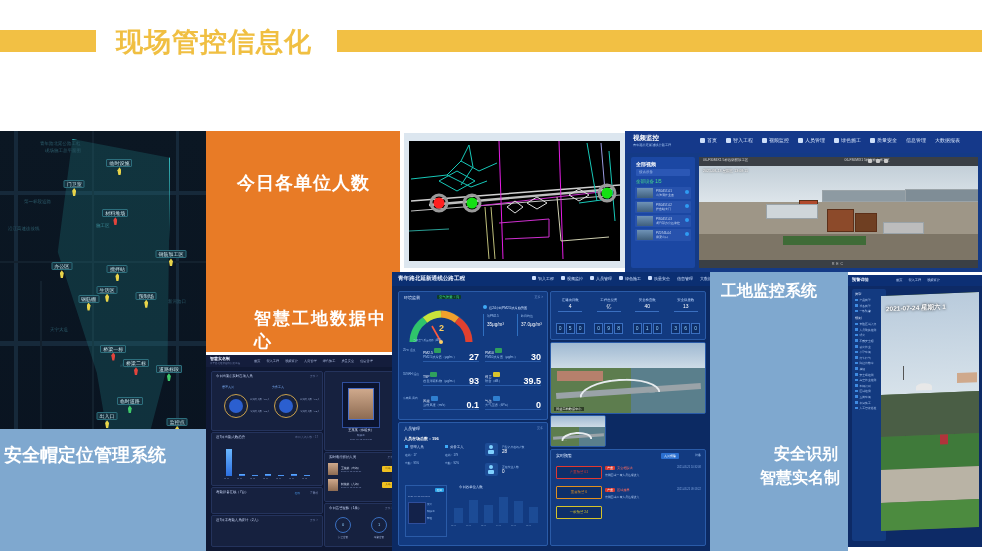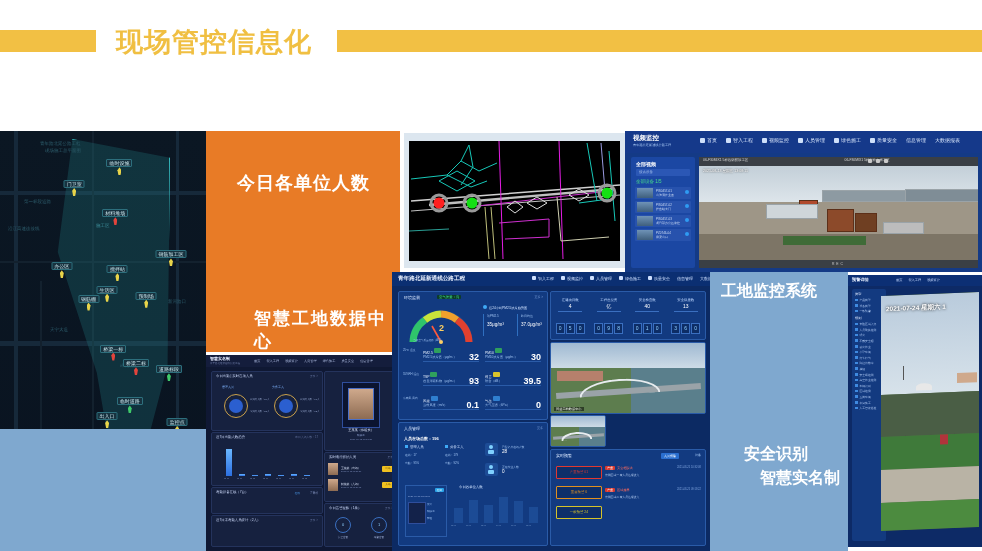--- a/index.html
+++ b/index.html
@@ -215,20 +215,21 @@
         <div class="pin grn" style="left: 82%; top: 246.14px;"></div>
         <div class="mk" style="left: 63%; top: 270.48px;">临时道路</div>
         <div class="pin grn" style="left: 63%; top: 278.48px;"></div>
         <div class="mk" style="left: 52%; top: 285.18px;">出入口</div>
         <div class="pin" style="left: 52%; top: 293.18px;"></div>
         <div class="mk" style="left: 86%; top: 291.06px;">监控点</div>
         <div class="pin" style="left: 86%; top: 299.06px;"></div>
       </div>
 
     <div class="cap-box" style="left:0;top:298px;width:206px;height:122px;"></div>
+    <div class="cap-t" style="left:4px;top:312px;font-size:18px;">安全帽定位管理系统</div>
   </div>
 
   <div class="panel" id="orange-panel">
     <div class="orange-t1">今日各单位人数</div>
     <div class="orange-t2">智慧工地数据中心</div>
   </div>
 
   <div class="panel" id="cad-panel">
     <div class="cad-inner">
       <svg width="211" height="120" style="position:absolute;left:0;top:0;">
@@ -495,21 +496,21 @@
       <div style="position:absolute;left:88px;top:22px;color:#9dc0ef;font-size:3px;">现PM2.5</div>
       <div style="position:absolute;left:88px;top:30px;color:#fff;font-size:4.6px;">35μg/m³</div>
       <div style="position:absolute;left:118px;top:22px;width:1px;height:22px;background:#2f6fc0;"></div>
       <div style="position:absolute;left:122px;top:22px;color:#9dc0ef;font-size:3px;">昨日均值</div>
       <div style="position:absolute;left:122px;top:30px;color:#fff;font-size:4.6px;">37.0μg/m³</div>
 
       <div id="env-metrics">
           <div class="kpi" style="left: 24px; top: 56px; width: 56px; position: absolute; border-bottom: 1px solid rgb(42, 91, 168); padding-bottom: 2px;">
             <div style="color:#eaf2ff;font-size:3.4px;">PM2.5 <span class="badge" style="background:#2fa05d"></span></div>
             <div class="kl">PM2.5浓度值（μg/m³）</div>
-            <div class="kv">32</div>
+            <div class="kv">27</div>
           </div>
           <div style="position: absolute; left: 4px; top: 56px; color: rgb(157, 192, 239); font-size: 2.8px; width: 18px; line-height: 4px;">25℃ 温度</div>
           <div class="kpi" style="left: 86px; top: 56px; width: 56px; position: absolute; border-bottom: 1px solid rgb(42, 91, 168); padding-bottom: 2px;">
             <div style="color:#eaf2ff;font-size:3.4px;">PM10 <span class="badge" style="background:#2fa05d"></span></div>
             <div class="kl">PM10浓度值（μg/m³）</div>
             <div class="kv">30</div>
           </div>
           <div class="kpi" style="left: 24px; top: 80px; width: 56px; position: absolute; border-bottom: 1px solid rgb(42, 91, 168); padding-bottom: 2px;">
             <div style="color:#eaf2ff;font-size:3.4px;">TSP <span class="badge" style="background:#2fa05d"></span></div>
             <div class="kl">总悬浮颗粒物（μg/m³）</div>
@@ -663,21 +664,21 @@
         </div>
       <div id="alarm-rows">
           <div class="al-row" style="left: 54px; top: 16px; right: 4px;"><span class="tagsm" style="background:#d93a30">严重</span><span style="color:#ff6a5c;">安全帽脱离</span><span style="float:right;color:#7fa4dd;font-size:2.6px;">2021-08-25 10:32:08</span><div style="color:#bcd3f5;margin-top:3px;font-size:2.8px;">监测区域一 有人员违规进入</div></div>
           <div class="al-row" style="left: 54px; top: 38px; right: 4px;"><span class="tagsm" style="background:#d93a30">严重</span><span style="color:#ff6a5c;">区域越界</span><span style="float:right;color:#7fa4dd;font-size:2.6px;">2021-08-25 09:18:22</span><div style="color:#bcd3f5;margin-top:3px;font-size:2.8px;">监测区域二 有人员违规进入</div></div>
         </div>
     </div>
   </div>
 
   <div class="panel" id="blue-col">
     <div class="cap-t" style="left:11px;top:9px;font-size:16px;">工地监控系统</div>
-    <div class="cap-t" style="left:34px;top:172px;font-size:16px;">安全识别</div>
+    <div class="cap-t" style="left:64px;top:172px;font-size:16px;">安全识别</div>
     <div class="cap-t" style="left:50px;top:196px;font-size:16px;">智慧实名制</div>
   </div>
 
   <div class="panel" id="warn-panel">
     <div class="w-hdr">
       <div class="w-title">预警详情</div>
       <div class="w-nav" id="w-nav">
           <span>首页</span>
           <span>智入工程</span>
           <span>视频监控</span>

